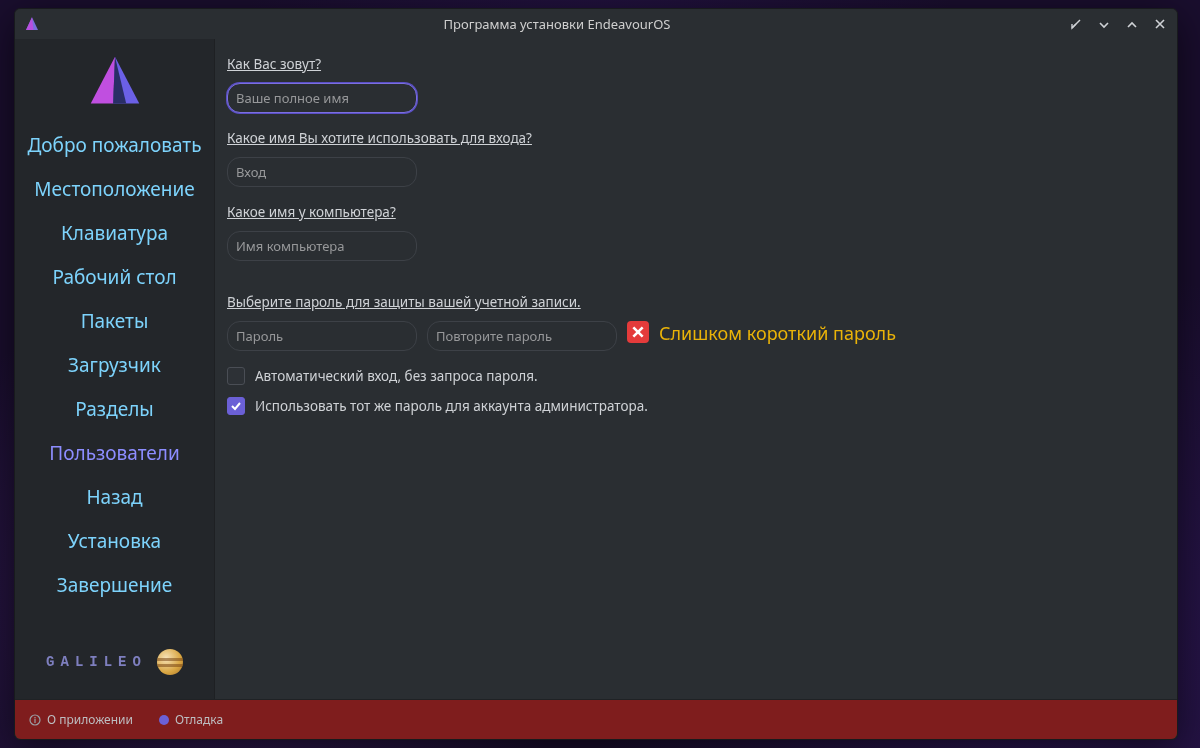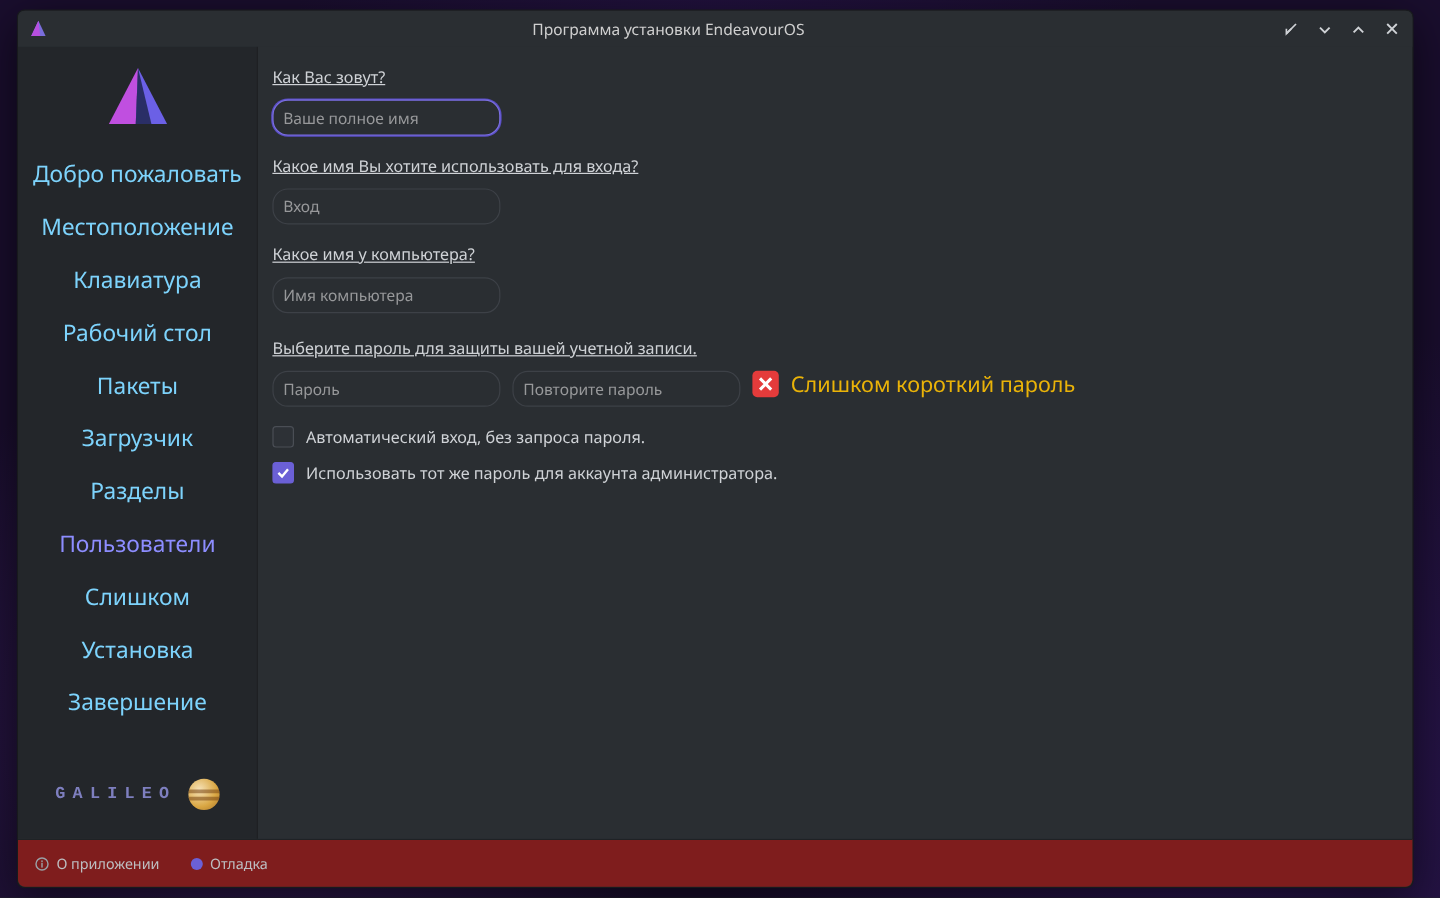--- a/index.html
+++ b/index.html
@@ -213,21 +213,21 @@
       </div>
       <div class="steps">
         <div class="step">Добро пожаловать</div>
         <div class="step">Местоположение</div>
         <div class="step">Клавиатура</div>
         <div class="step">Рабочий стол</div>
         <div class="step">Пакеты</div>
         <div class="step">Загрузчик</div>
         <div class="step">Разделы</div>
         <div class="step active">Пользователи</div>
-        <div class="step">Слишком</div>
+        <div class="step">Назад</div>
         <div class="step">Установка</div>
         <div class="step">Завершение</div>
       </div>
       <div class="branding">
         <span class="brand-text">GALILEO</span>
         <span class="planet"></span>
       </div>
     </div>
 
     <div class="content">
@@ -235,21 +235,21 @@
 
         <div class="label">Как Вас зовут?</div>
         <input class="text focused" type="text" placeholder="Ваше полное имя" style="">
 
         <div class="label" style="margin-top:6px">Какое имя Вы хотите использовать для входа?</div>
         <input class="text" type="text" placeholder="Вход" style="">
 
         <div class="label" style="margin-top:6px">Какое имя у компьютера?</div>
         <input class="text" type="text" placeholder="Имя компьютера" style="">
 
-        <div class="label" style="margin-top:10px">Выберите пароль для защиты вашей учетной записи.</div>
+        <div class="label" style="margin-top:22px">Выберите пароль для защиты вашей учетной записи.</div>
         <div class="row">
           <input class="text" type="password" placeholder="Пароль" style="">
           <input class="text" type="password" placeholder="Повторите пароль" style="">
           <span class="error-badge">
             <svg viewBox="0 0 12 12">
                 <path d="M2 2 L10 10 M10 2 L2 10" stroke="#fff" stroke-width="2.2"></path>
               </svg>
           </span>
           <span class="error-text">Слишком короткий пароль</span>
         </div>

